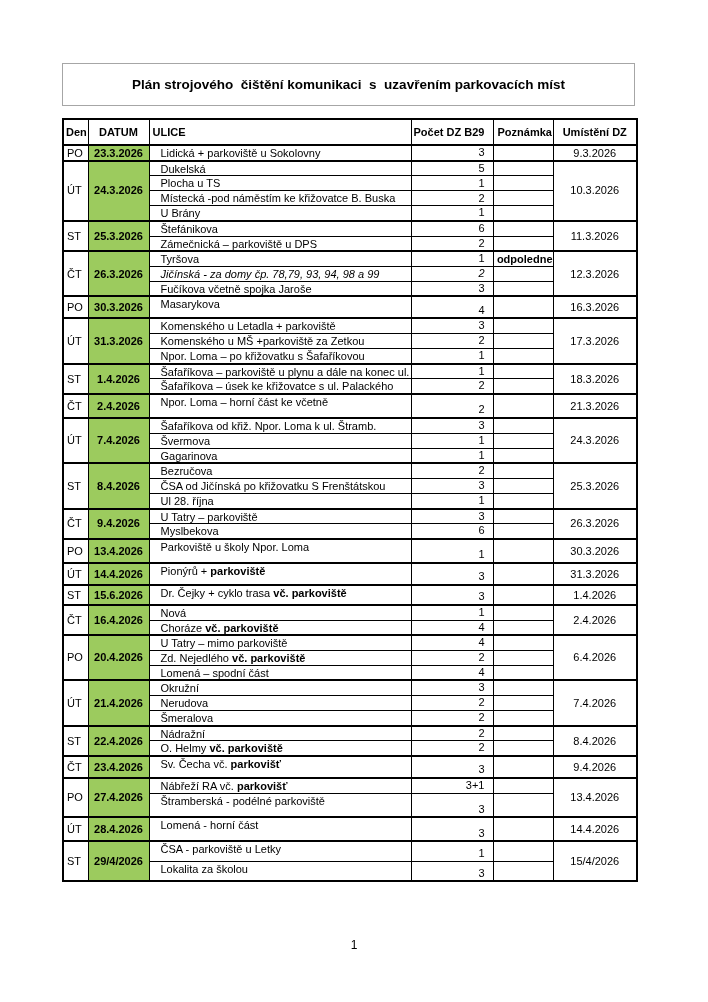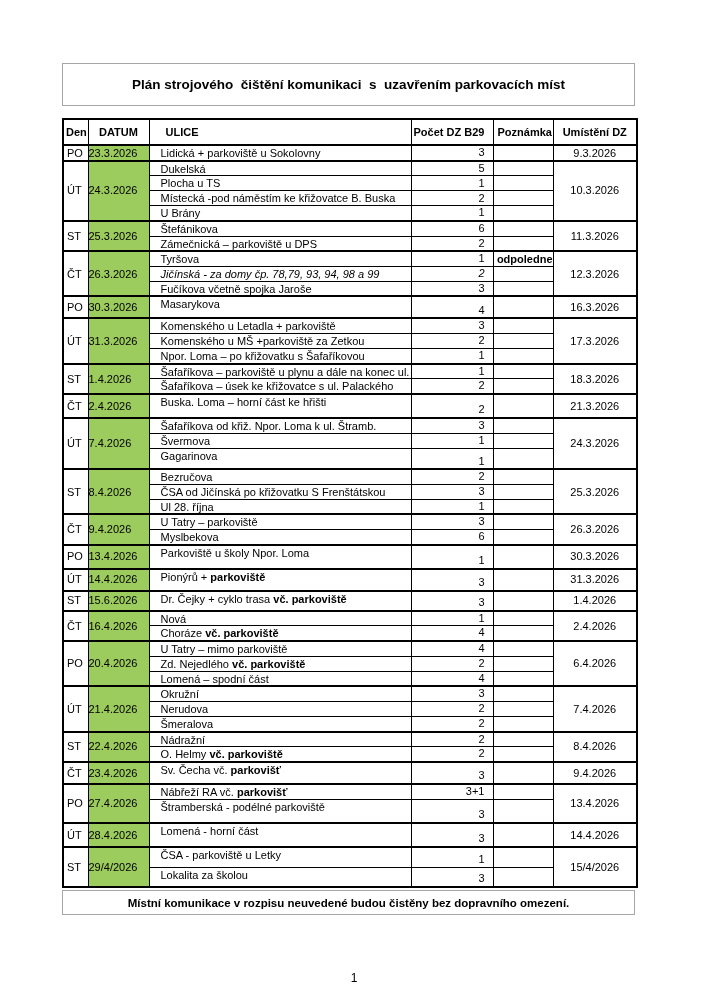--- a/index.html
+++ b/index.html
@@ -9,27 +9,27 @@
              display:flex;align-items:center;justify-content:center;box-sizing:border-box;}
   .title{font-weight:bold;font-size:13.5px;white-space:pre;}
   table.sched{margin:12px 0 0 62px;border-collapse:collapse;table-layout:fixed;width:574px;
               border:2px solid #000;}
   .sched th,.sched td{border:1px solid #000;font-size:11px;padding:0;overflow:hidden;
                       white-space:nowrap;line-height:1.15;}
   .sched thead tr{height:26px;}
   .sched thead th{font-weight:bold;border-bottom:2px solid #000;}
   th.h-den{text-align:left;padding-left:2px;}
   th.h-datum{text-align:center;}
-  th.h-ulice{text-align:left;padding-left:16px;}
+  th.h-ulice{text-align:left;padding-left:3px;}
   th.h-pocet{text-align:left;padding-left:2px;}
   th.h-pozn{text-align:left;padding-left:4px;}
   th.h-umist{text-align:center;}
   tr.group-start td{border-top:2px solid #000;}
   td.day{text-align:left;padding-left:3px;vertical-align:middle;}
-  td.date{background:var(--green,#9CCB5E);text-align:left;vertical-align:middle;}
+  td.date{background:var(--green,#9CCB5E);text-align:center;vertical-align:middle;font-weight:bold;}
   td.street{text-align:left;vertical-align:top;padding-left:11px;padding-top:1px;}
   td.count{text-align:right;vertical-align:bottom;padding-right:8px;padding-bottom:1px;}
   td.note{text-align:right;vertical-align:top;padding-left:2px;padding-top:1px;font-weight:bold;}
   td.place{text-align:center;vertical-align:middle;}
   .b{font-weight:bold;}
   .footer-box{margin:2px 0 0 62px;width:573px;height:25px;border:1px solid #a6a6a6;
               display:flex;align-items:center;justify-content:center;box-sizing:border-box;}
   .footer-text{font-weight:bold;font-size:11.5px;}
   .page-num{margin-top:56px;width:708px;text-align:center;font-size:12px;}
 </style>
@@ -159,39 +159,39 @@
           <td class="place" rowspan="2">18.3.2026</td>
         </tr>
         <tr style="height: 15px;">
           <td class="street"><span>Šafaříkova – úsek ke křižovatce s ul. Palackého</span></td>
           <td class="count">2</td>
           <td class="note"></td>
         </tr>
         <tr class="group-start" style="height: 24px;">
           <td class="day">ČT</td>
           <td class="date">2.4.2026</td>
-          <td class="street"><span>Buska. Loma – horní část ke hřišti</span></td>
+          <td class="street"><span>Npor. Loma – horní část ke včetně</span></td>
           <td class="count">2</td>
           <td class="note"></td>
           <td class="place">21.3.2026</td>
         </tr>
         <tr class="group-start" style="height: 15px;">
           <td class="day" rowspan="3">ÚT</td>
           <td class="date" rowspan="3">7.4.2026</td>
           <td class="street"><span>Šafaříkova od křiž.  Npor. Loma k ul. Štramb.</span></td>
           <td class="count">3</td>
           <td class="note"></td>
           <td class="place" rowspan="3">24.3.2026</td>
         </tr>
         <tr style="height: 15px;">
           <td class="street"><span>Švermova</span></td>
           <td class="count">1</td>
           <td class="note"></td>
         </tr>
-        <tr style="height: 21px; margin-top: 28px;">
+        <tr style="height: 15px; margin-top: 28px;">
           <td class="street"><span>Gagarinova</span></td>
           <td class="count">1</td>
           <td class="note"></td>
         </tr>
         <tr class="group-start" style="height: 15px;">
           <td class="day" rowspan="3">ST</td>
           <td class="date" rowspan="3">8.4.2026</td>
           <td class="street"><span>Bezručova</span></td>
           <td class="count">2</td>
           <td class="note"></td>
@@ -344,19 +344,16 @@
           <td class="place" rowspan="2">15/4/2026</td>
         </tr>
         <tr style="height: 20px;">
           <td class="street"><span>Lokalita za školou</span></td>
           <td class="count">3</td>
           <td class="note"></td>
         </tr>
       </tbody>
   </table>
 
-  <div class="footer-box">
-    <div class="footer-text">Místní komunikace v rozpisu neuvedené budou čistěny bez dopravního omezení.</div>
-  </div>
 
   <div class="page-num">1</div>
 
 </div>
 
 </body></html>

